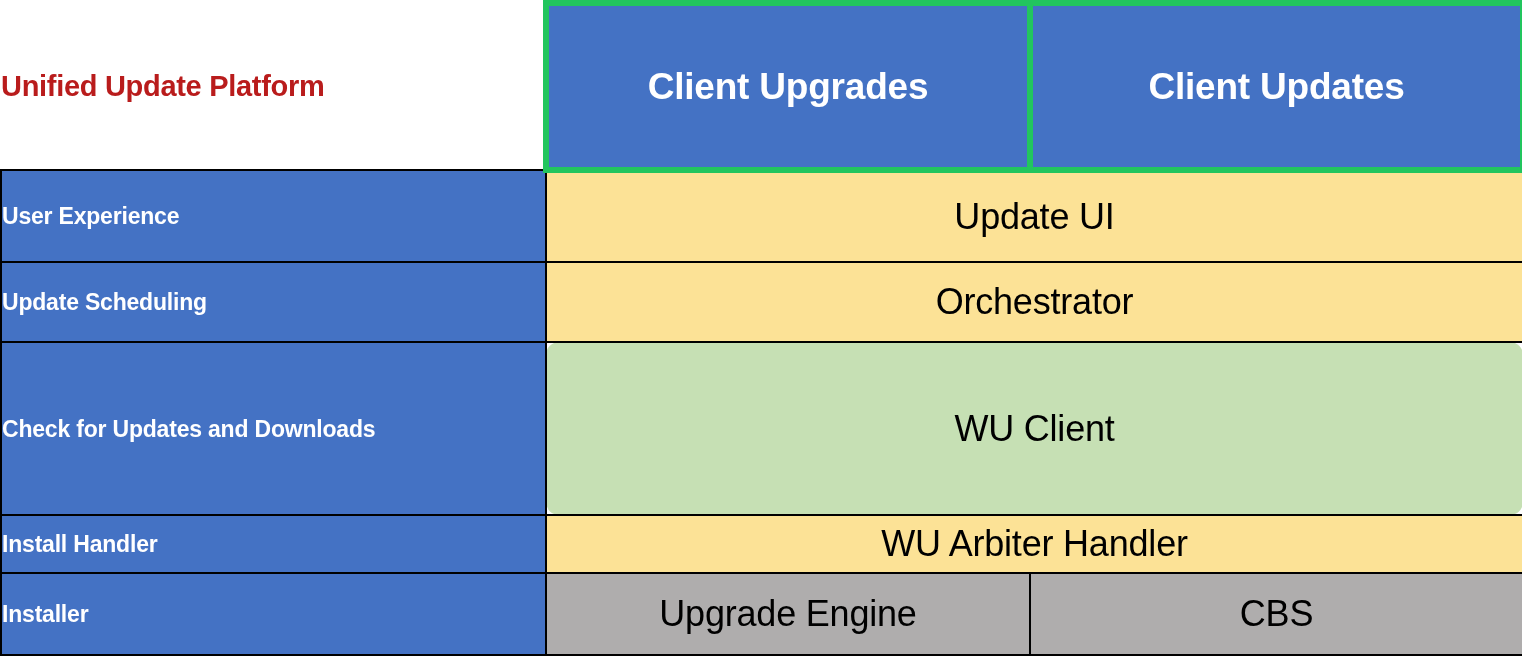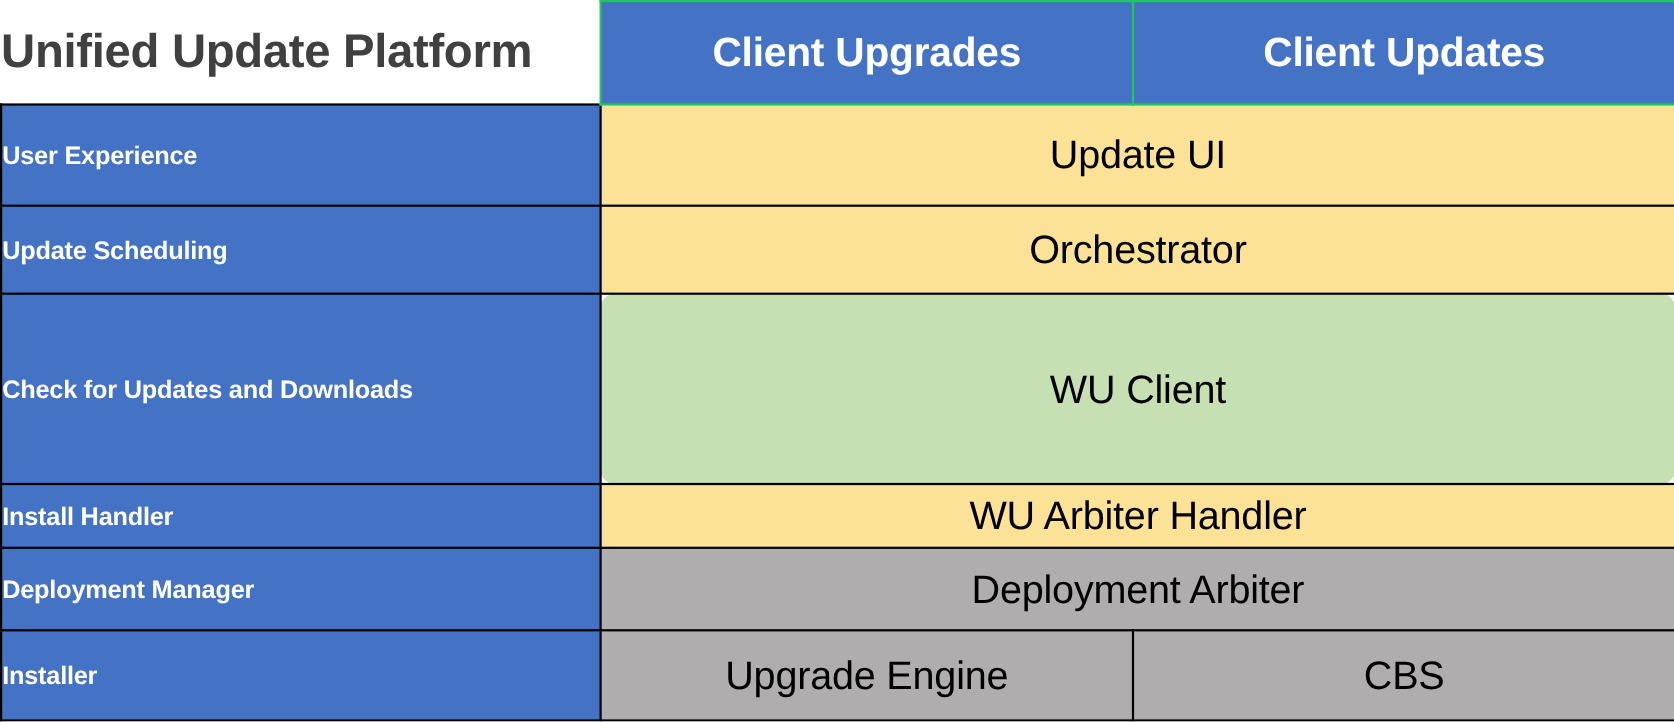--- a/index.html
+++ b/index.html
@@ -23,37 +23,37 @@
 
   .uup-table td {
     padding: 0;
     vertical-align: middle;
     box-sizing: border-box;
   }
 
   
   .title-cell {
     background: #ffffff;
-    color: #404040;
+    color: #b91c1c;
     font-weight: bold;
-    font-size: 43px;
+    font-size: 29px;
     text-align: left;
     padding-left: 14px;
     letter-spacing: -0.3px;
     border: none;
   }
 
   
   .head-cell {
     background: #4472C4;
     color: #ffffff;
     font-weight: bold;
     font-size: 37px;
     text-align: center;
-    border: 2px solid #22c55e;
+    border: 6px solid #22c55e;
     letter-spacing: -0.2px;
   }
 
   
   .row-label {
     background: #4472C4;
     color: #ffffff;
     font-weight: bold;
     font-size: 23px;
     text-align: left;
@@ -106,24 +106,20 @@
     <tr style="height:173px">
       <td class="row-label">Check for Updates and Downloads</td>
       <td class="content-cell fill-green" colspan="2">WU Client</td>
     </tr>
 
     <tr style="height:58px">
       <td class="row-label">Install Handler</td>
       <td class="content-cell fill-yellow" colspan="2">WU Arbiter Handler</td>
     </tr>
 
-    <tr style="height:75px">
-      <td class="row-label">Deployment Manager</td>
-      <td class="content-cell fill-gray" colspan="2">Deployment Arbiter</td>
-    </tr>
 
     <tr style="height:82px">
       <td class="row-label">Installer</td>
       <td class="content-cell fill-gray">Upgrade Engine</td>
       <td class="content-cell fill-gray">CBS</td>
     </tr>
   </tbody>
 </table>
 
 </body></html>

